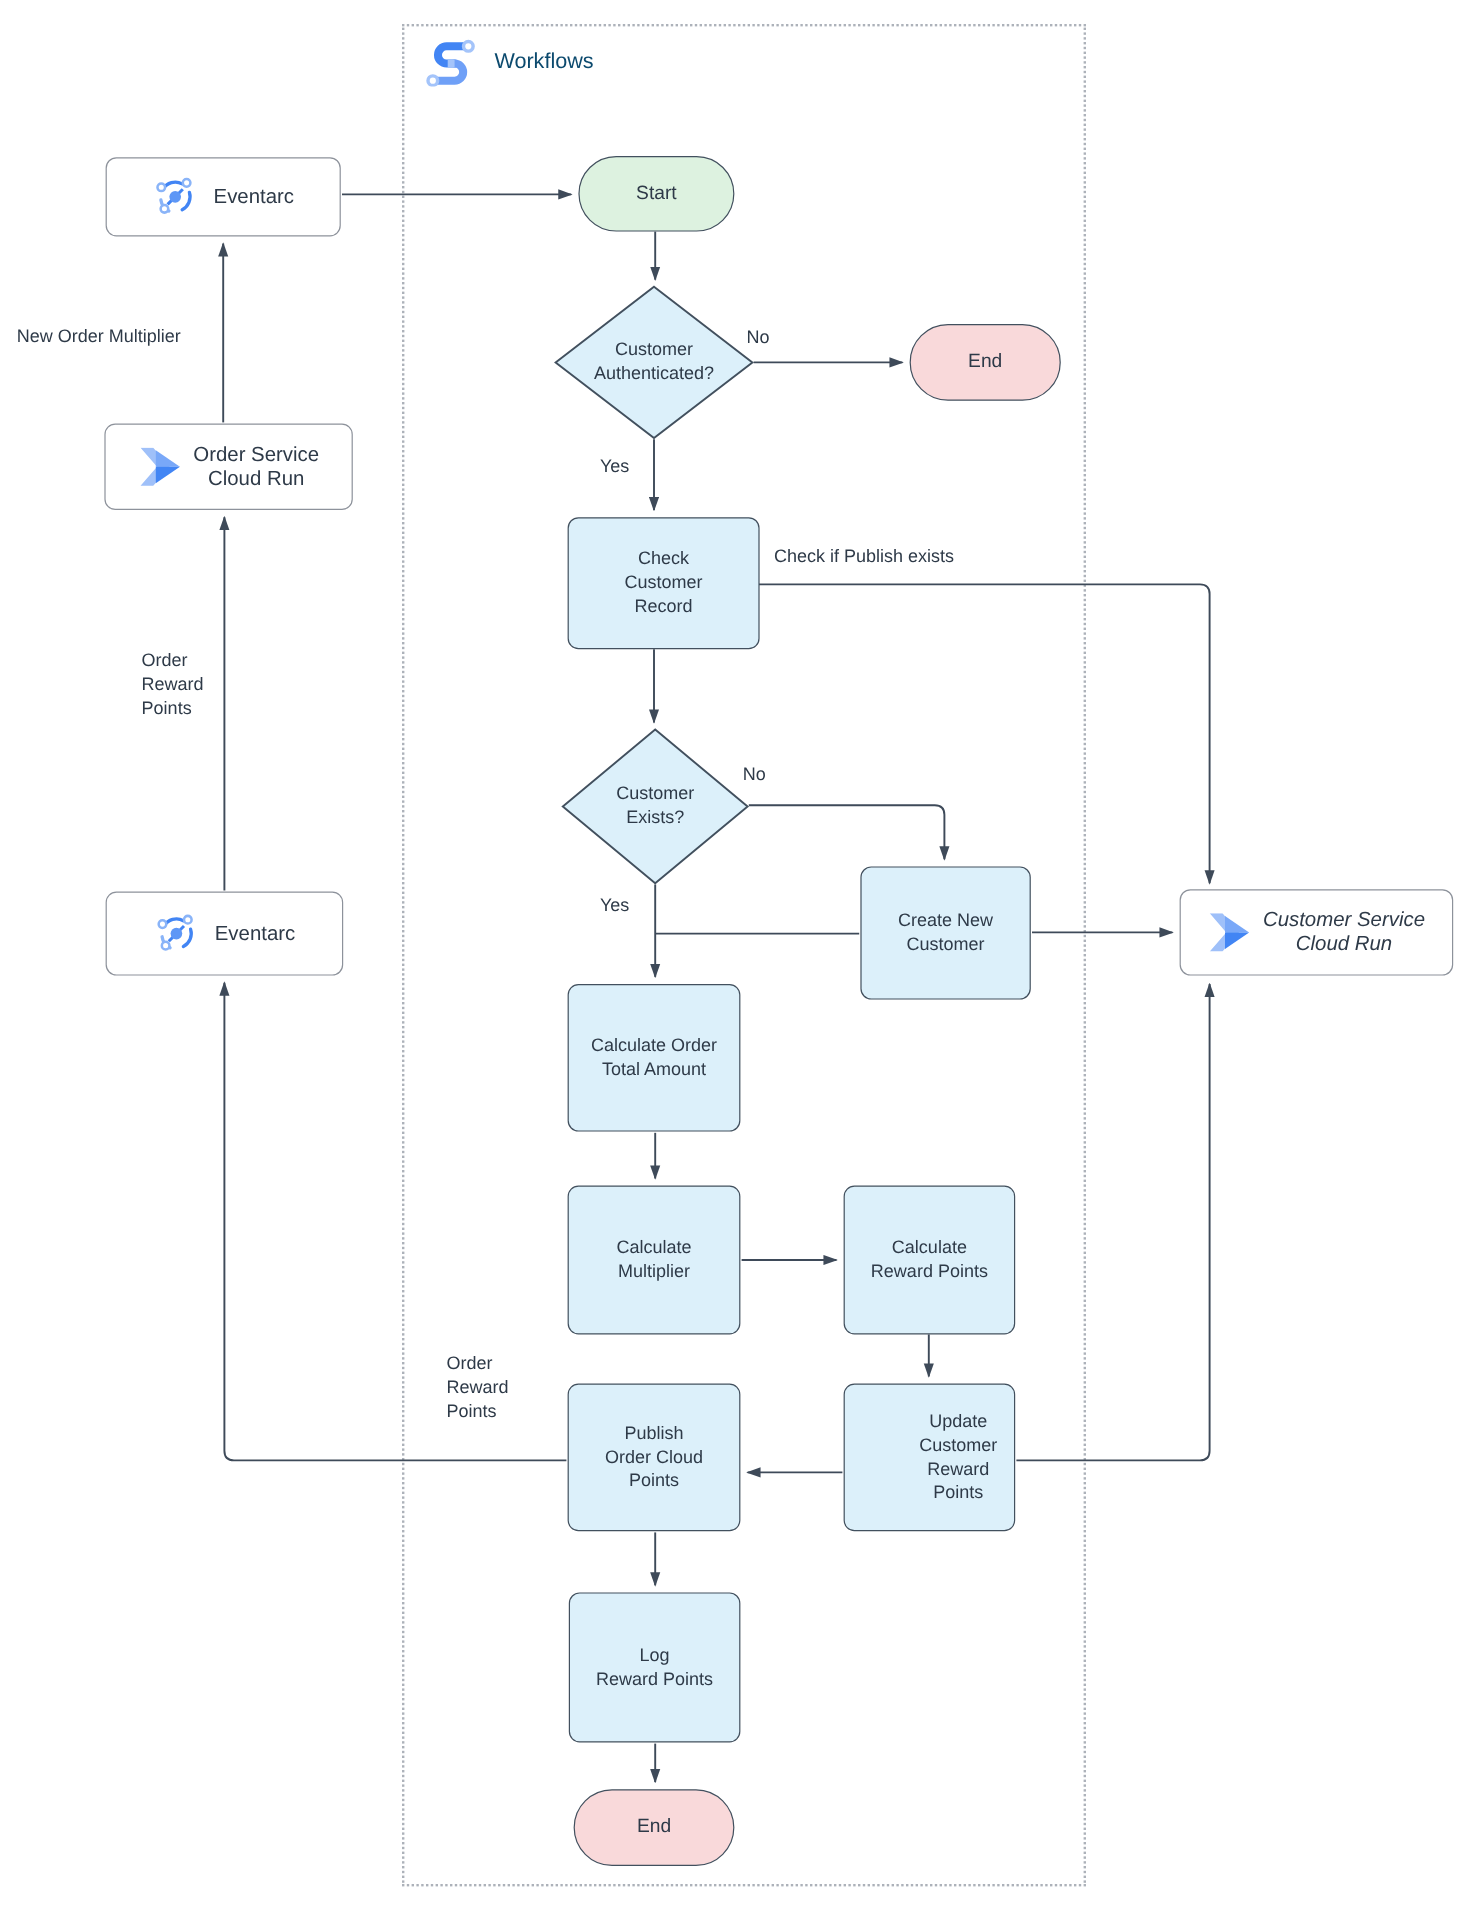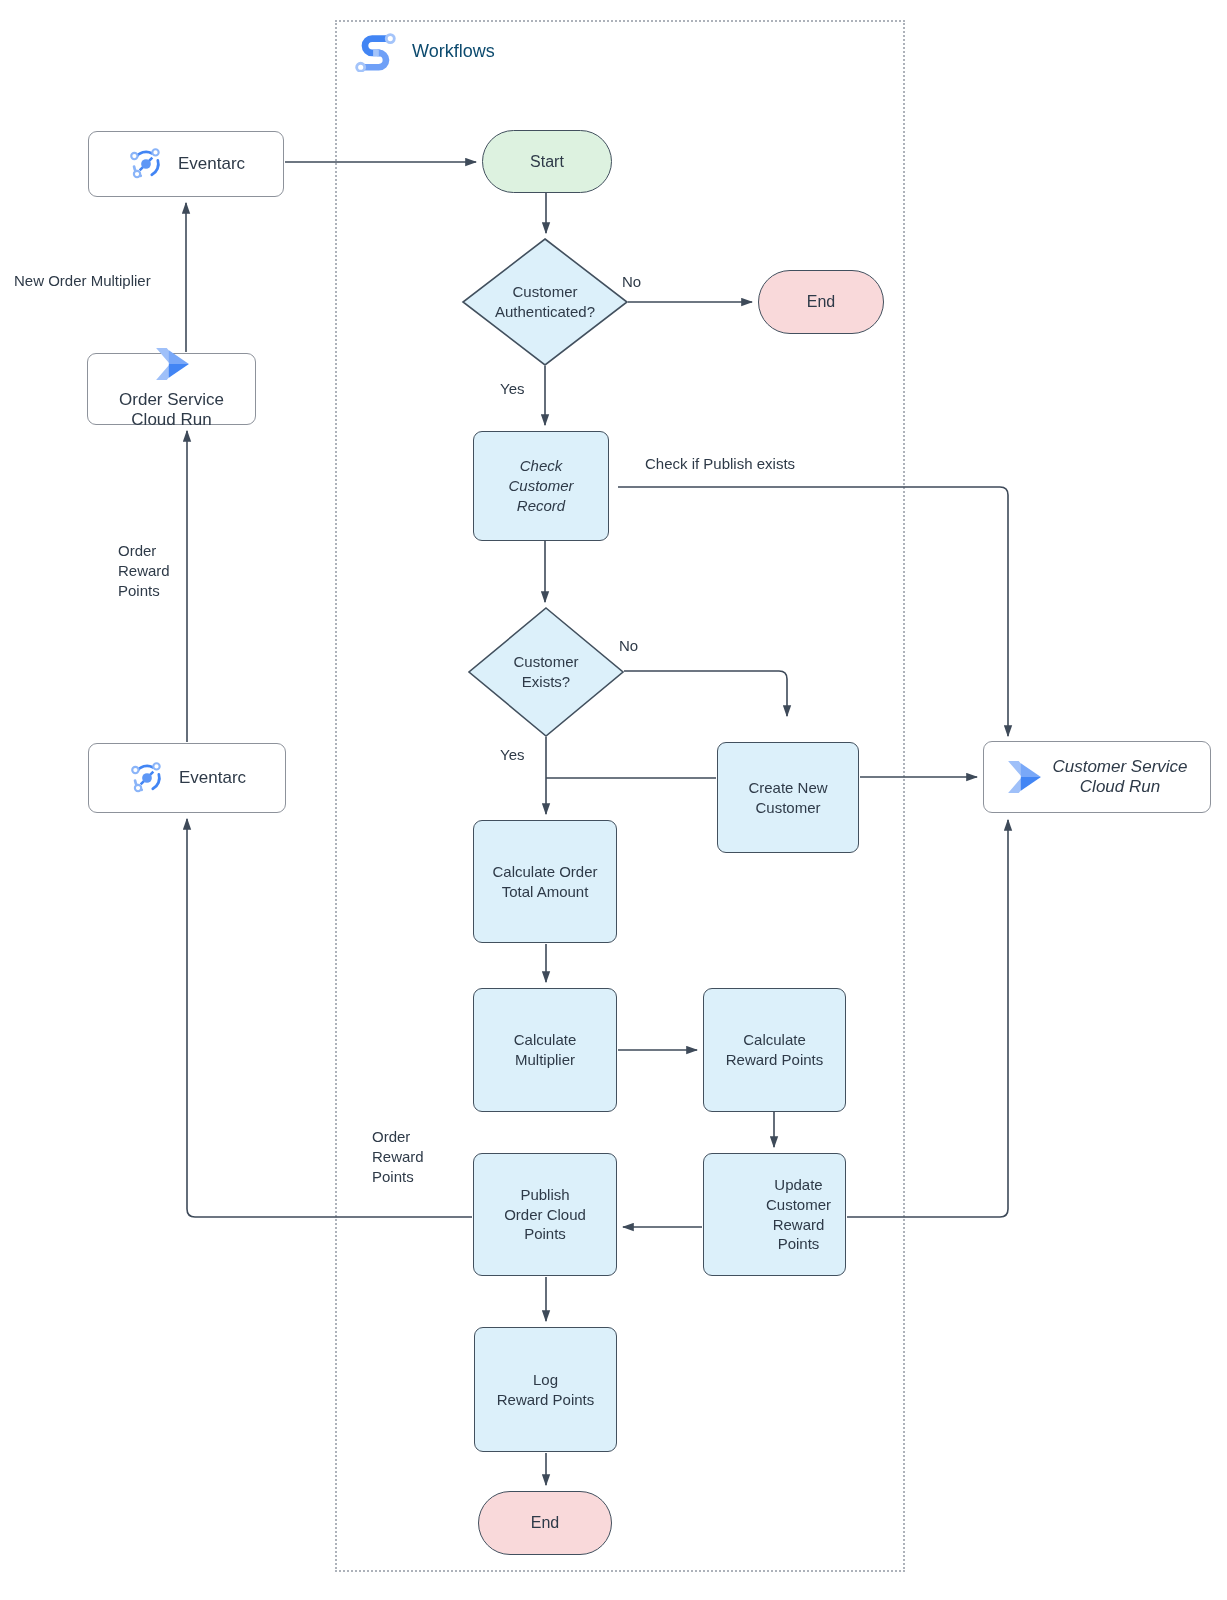--- a/index.html
+++ b/index.html
@@ -100,21 +100,21 @@
         <line x1="12" y1="24" x2="24" y2="12" stroke="#4285F4" stroke-width="2.4"></line>
         <circle cx="18" cy="18" r="4.6" fill="#5E97F6"></circle>
         <circle cx="7" cy="10.5" r="3" fill="#ffffff" stroke="#8AB4F8" stroke-width="2"></circle>
         <circle cx="27" cy="7" r="3" fill="#ffffff" stroke="#8AB4F8" stroke-width="2"></circle>
         <circle cx="9.5" cy="27.5" r="3" fill="#ffffff" stroke="#8AB4F8" stroke-width="2"></circle>
       </svg>
     </span>
     <span class="ml">Eventarc</span>
   </div>
 
-  <div class="ext" style="left:87px;top:353px;width:169px;height:72px;gap:10px;flex-direction:column;">
+  <div class="ext" style="left:87px;top:353px;width:207px;height:72px;gap:10px;">
     <span style="display:inline-flex;">
       <svg width="36" height="32" viewBox="0 0 34 30">
         <polygon points="2,0 12,0 25,15 12,30 2,30 15,15" fill="#9FC0F9"></polygon>
         <polygon points="14,2 33,15 14,15" fill="#79A8F8"></polygon>
         <polygon points="14,15 33,15 14,28" fill="#4285F4"></polygon>
       </svg>
     </span>
     <span class="ml">Order Service
 Cloud Run</span>
   </div>
@@ -153,32 +153,32 @@
 
   <div class="diamond-label" style="left:465px;top:272px;width:160px;height:60px;">
     <span class="ml">Customer
 Authenticated?</span>
   </div>
 
   <div class="node pill pink" style="left:758px;top:270px;width:126px;height:64px;">
     <span class="ml">End</span>
   </div>
 
-  <div class="node proc" style="left:473px;top:431px;width:136px;height:110px;font-style:italic;">
+  <div class="node proc" style="left:473px;top:431px;width:160px;height:110px;">
     <span class="ml">Check
 Customer
 Record</span>
   </div>
 
   <div class="diamond-label" style="left:470px;top:642px;width:152px;height:60px;">
     <span class="ml">Customer
 Exists?</span>
   </div>
 
-  <div class="node proc" style="left:717px;top:722px;width:142px;height:111px;margin-top:20px;">
+  <div class="node proc" style="left:717px;top:722px;width:142px;height:111px;">
     <span class="ml">Create New
 Customer</span>
   </div>
 
   <div class="node proc" style="left:473px;top:820px;width:144px;height:123px;">
     <span class="ml">Calculate Order
 Total Amount</span>
   </div>
 
   <div class="node proc" style="left:473px;top:988px;width:144px;height:124px;">

